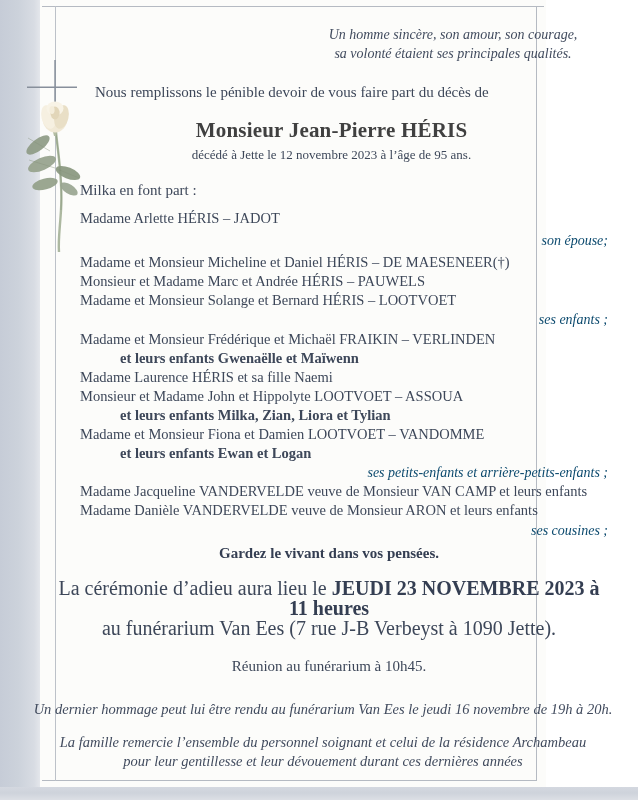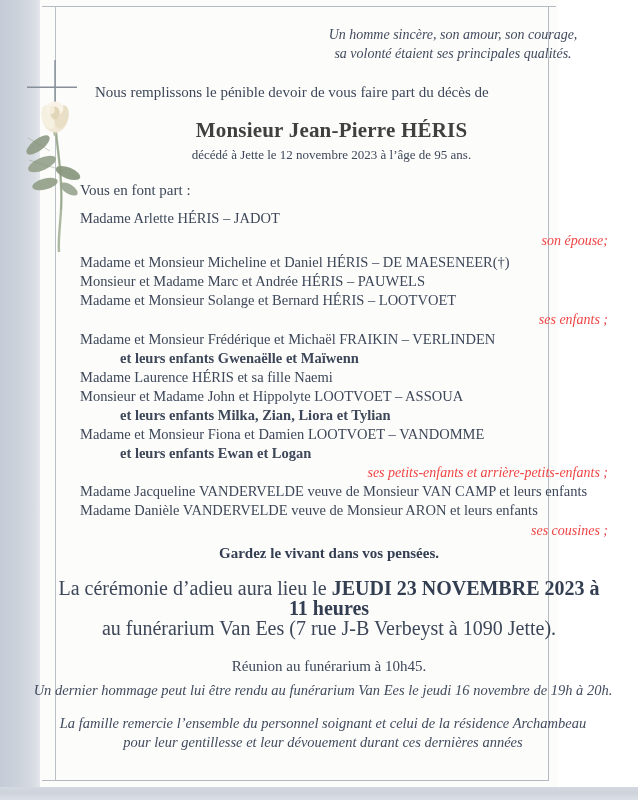--- a/index.html
+++ b/index.html
@@ -18,21 +18,20 @@
   }
   .backdrop-bottom {
     position:absolute; left:0; bottom:0; width:638px; height:13px;
     background:linear-gradient(180deg,#d4d8e0 0,#ced3db 6px,#dcdfe5 13px);
   }
 
   
   .page {
     position:absolute; left:40px; top:0; width:506px; height:787px;
     background:#fcfcfa;
-    padding-left:12px;
   }
   .bl { position:absolute; background:#b5bac2; }
   .bl-top    { left:2px;  right:2px; top:6px;  height:1px; }
   .bl-bottom { left:2px;  right:9px; bottom:6px; height:1px; }
   .bl-right  { right:9px; top:6px;   bottom:6px; width:1px; }
   .bl-left   { left:15px; top:6px;   bottom:6px; width:1px; background:#bcc1c8; }
 
   .content {
     position:absolute; left:0; top:0; width:598px; box-sizing:border-box;
     padding:0 30px 0 40px;
@@ -48,31 +47,31 @@
 
   .header { margin:15px 0 0 -25px; text-align:center; }
   .title  { font-size:21px; font-weight:bold; color:#404040; line-height:26px; letter-spacing:.2px; }
   .subtitle { margin-top:2px; font-size:13px; line-height:20px; }
 
   .part-heading { margin-top:15px; font-size:15px; line-height:20px; }
 
   .family { margin-top:9px; line-height:19.1px; }
   .fam-line   { }
   .fam-indent { margin-left:40px;font-weight:bold; }
-  .fam-role   { text-align:right; font-style:italic; font-size:14px; color:#ef4444; }
+  .fam-role   { text-align:right; font-style:italic; font-size:14px; color:#0c4a6e; }
   .fam-role.gap { margin:3px 0; }
 
   .center-shift { margin-left:-30px; text-align:center; }
   .motto { margin-top:3px; font-size:15px; font-weight:bold; color:#343e52; line-height:20px; }
   .ceremony { margin-top:15px; font-size:20px; line-height:20px; }
   .ceremony .b { font-weight:bold; color:#343e52; }
   .meeting { margin-top:18px; font-size:15px; line-height:20px; }
 
   .wide-shift { margin-left:-48px; margin-right:-6px; text-align:center; }
-  .tribute { margin-top:5px; font-style:italic; font-size:14.5px; line-height:19px; color:#414b5e; }
+  .tribute { margin-top:24px; font-style:italic; font-size:14.5px; line-height:19px; color:#414b5e; }
   .thanks  { margin-top:14px; font-style:italic; font-size:14.5px; line-height:19.5px; color:#414b5e; }
 
   .rose-svg { position:absolute; left:22px; top:52px; width:70px; height:205px; }
 </style>
 </head>
 <body>
 
 <div class="stage">
 
   <div class="backdrop-left"></div>
@@ -91,21 +90,21 @@
         <div>sa volonté étaient ses principales qualités.</div>
       </div>
 
       <div class="intro">Nous remplissons le pénible devoir de vous faire part du décès de</div>
 
       <div class="header">
         <div class="title">Monsieur Jean-Pierre HÉRIS</div>
         <div class="subtitle">décédé à Jette le 12 novembre 2023 à l’âge de 95 ans.</div>
       </div>
 
-      <div class="part-heading">Vous en font part :</div>
+      <div class="part-heading">Milka en font part :</div>
 
       <div class="family">
         <div class="fam-line">Madame Arlette HÉRIS – JADOT</div>
         <div class="fam-role gap">son épouse;</div>
         <div class="fam-line">Madame et Monsieur Micheline et Daniel HÉRIS – DE MAESENEER(†)</div>
         <div class="fam-line">Monsieur et Madame Marc et Andrée HÉRIS – PAUWELS</div>
         <div class="fam-line">Madame et Monsieur Solange et Bernard HÉRIS – LOOTVOET</div>
         <div class="fam-role">ses enfants ;</div>
         <div class="fam-line">Madame et Monsieur Frédérique et Michaël FRAIKIN – VERLINDEN</div>
         <div class="fam-indent">et leurs enfants Gwenaëlle et Maïwenn</div>

